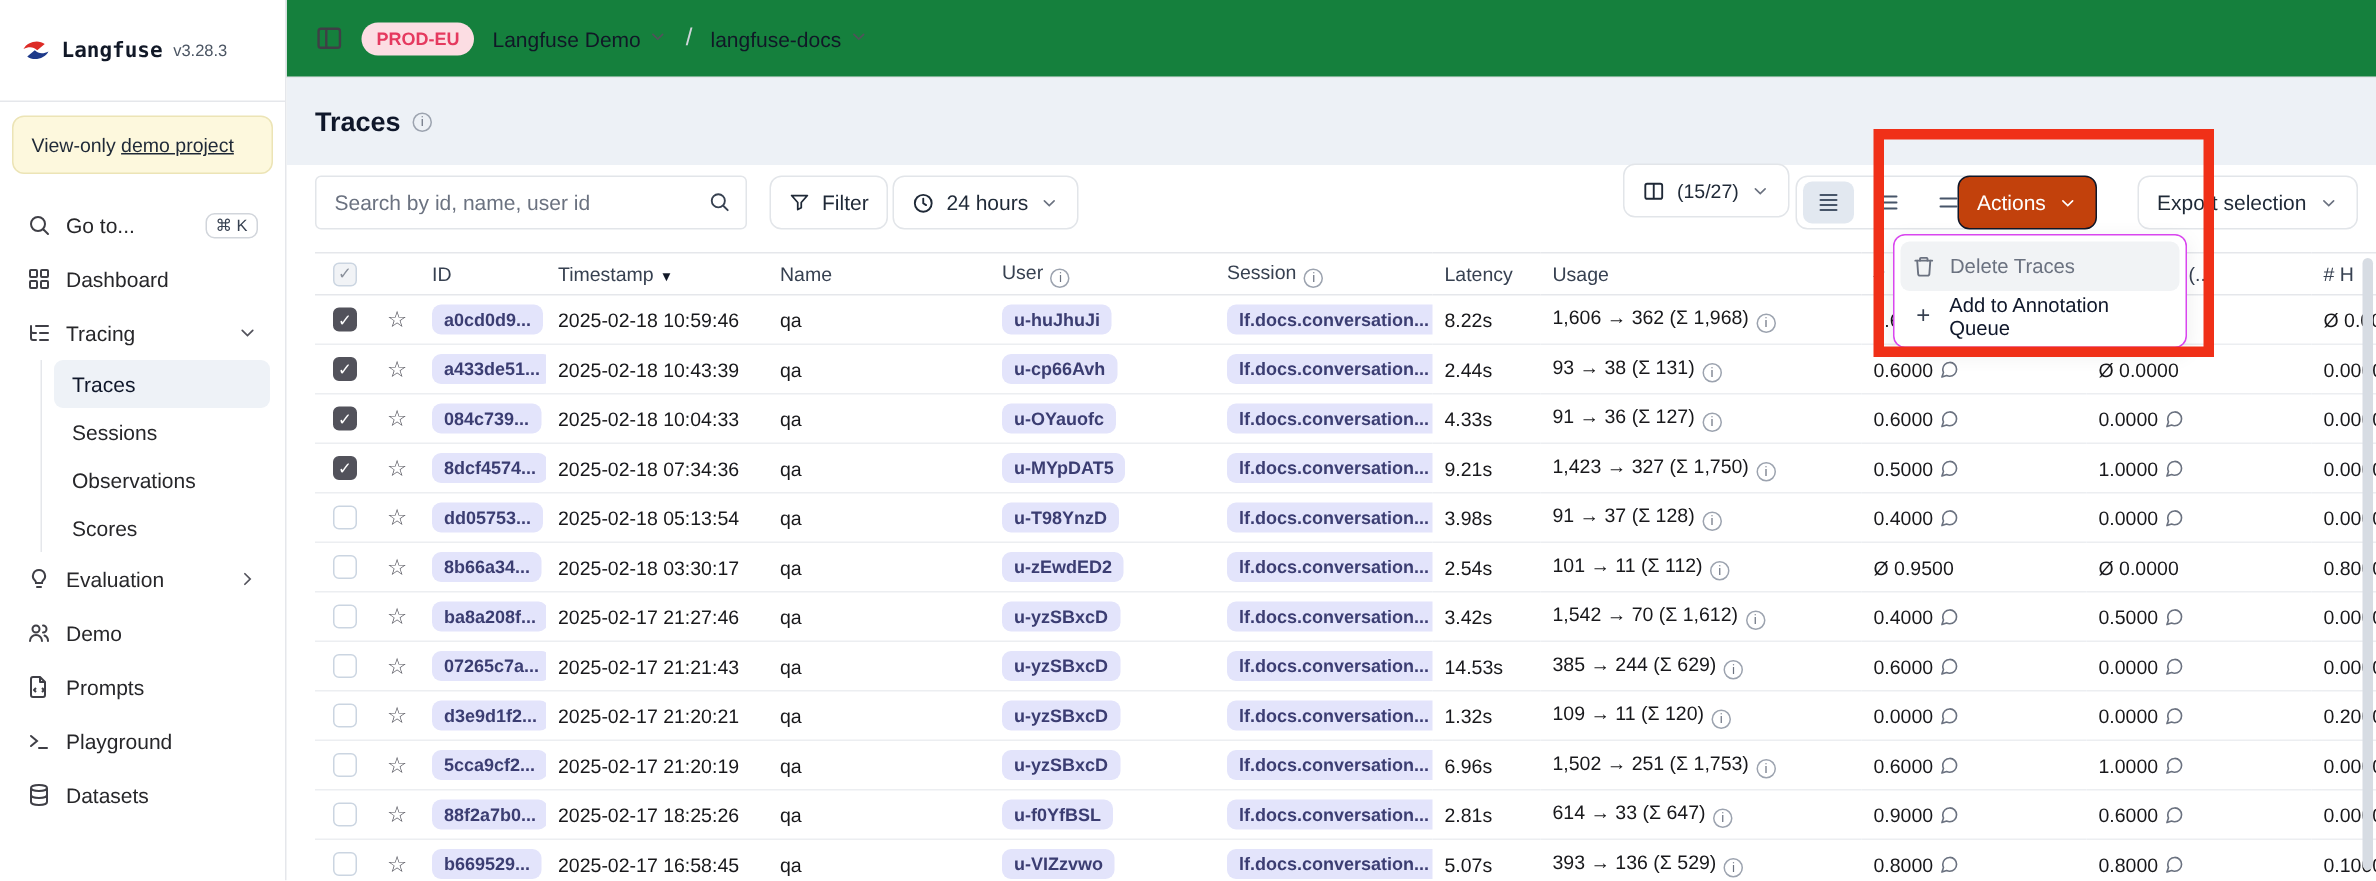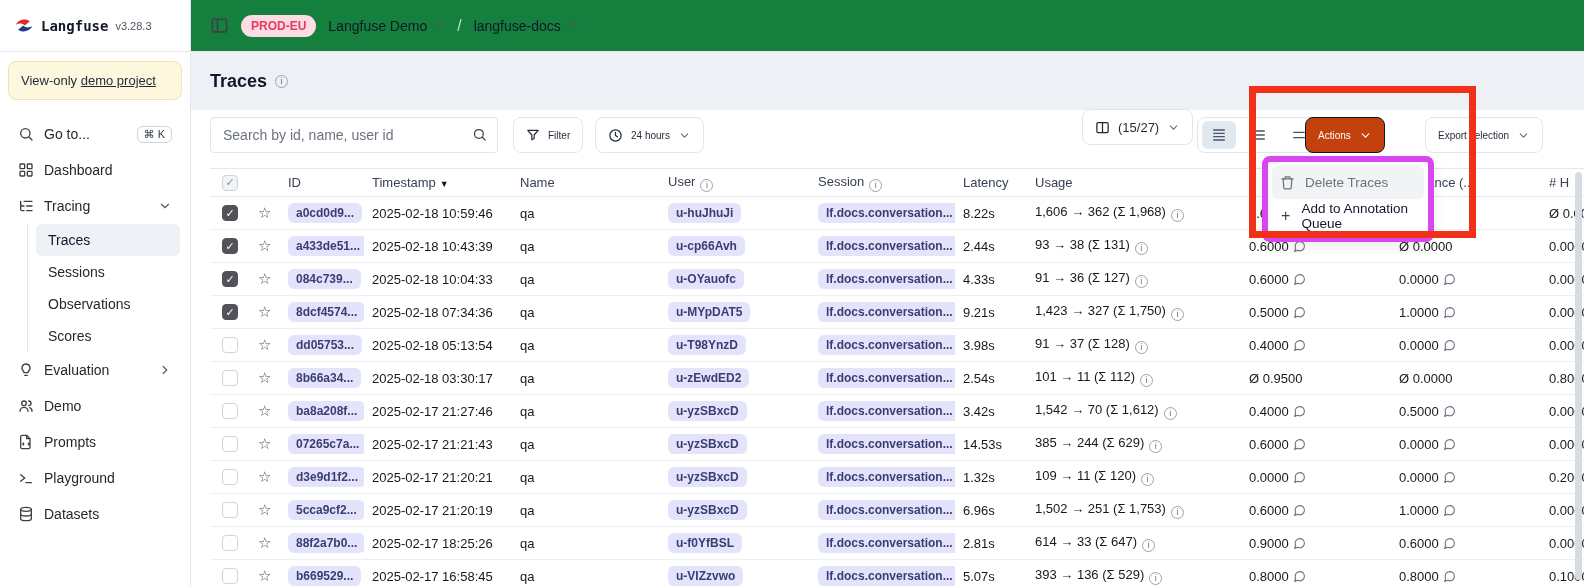--- a/index.html
+++ b/index.html
@@ -2,21 +2,21 @@
 <html><head>
 <meta charset="utf-8">
 <style>
   * { box-sizing: border-box; margin: 0; padding: 0; }
   html,body { width:1584px; height:587px; overflow:hidden; }
   body { font-family:"Liberation Sans", sans-serif; background:#fff; color:#18181b; position:relative; }
   svg { display:block; }
 
   
   #sidebar { position:absolute; left:0; top:0; width:191px; height:587px; background:#fff; border-right:1px solid #e5e7eb; z-index:5; }
-  .logo-row { height:52px; display:flex; align-items:center; gap:7px; padding:0 14px; border-bottom:1px solid #e5e7eb; }
+  .logo-row { height:68px; display:flex; align-items:center; gap:7px; padding:0 14px; border-bottom:1px solid #e5e7eb; }
   .logo-text { font-family:"DejaVu Sans Mono", monospace; font-weight:700; font-size:14px; color:#111827; }
   .logo-ver { font-size:11px; color:#4b5563; }
   .banner { margin:9px 8px 8px 8px; background:#fdf8dd; border:1px solid #ece4b6; border-radius:8px; padding:11px 12px; font-size:13px; color:#1f2937; }
   .banner a { color:#1f2937; text-decoration:underline; }
   .nav { padding:8px 10px 0 10px; }
   .nav-item { height:36px; display:flex; align-items:center; gap:10px; padding:0 8px; border-radius:6px; font-size:14px; color:#27272a; cursor:pointer; }
   .nav-item .grow { flex:1; }
   .kbd { border:1px solid #d1d5db; border-radius:6px; padding:1px 6px; font-size:11px; color:#374151; background:#fff; }
   .icon16 { width:16px; height:16px; color:#3f3f46; flex:0 0 16px; }
   .subtree { margin-left:17px; border-left:1px solid #e5e7eb; padding-left:0; }
@@ -29,21 +29,21 @@
   .env-badge { background:#fcdde3; color:#e5395f; font-size:12px; font-weight:600; border-radius:999px; padding:4px 10px; }
   .crumb { font-size:14px; font-weight:500; color:#111827; display:flex; gap:5px; cursor:pointer; }
   .slash { color:#d1d5db; font-size:16px; }
 
   
   #main { position:absolute; left:191px; top:52px; right:0; bottom:0; background:#fff; }
   .band { height:58px; background:#edf1f6; display:flex; align-items:center; gap:8px; padding:0 19px; }
   .page-title { font-size:18px; font-weight:700; color:#0f172a; }
   .info-dot { display:inline-flex; width:13px; height:13px; border:1px solid #9ca3af; border-radius:50%; color:#6b7280; font-size:9px; line-height:1; align-items:center; justify-content:center; font-style:normal; flex:0 0 13px; }
 
-  .btn { position:absolute; height:36px; border:1px solid #e2e5e9; border-radius:8px; background:#fff; display:flex; align-items:center; gap:8px; padding:0 12px; font-size:10px; color:#1f2937; cursor:pointer; white-space:nowrap; }
+  .btn { position:absolute; height:36px; border:1px solid #e2e5e9; border-radius:8px; background:#fff; display:flex; align-items:center; gap:8px; padding:0 12px; font-size:14px; color:#1f2937; cursor:pointer; white-space:nowrap; }
   #search-wrap { position:absolute; left:19px; top:65px; width:288px; height:36px; }
   #search-input { width:100%; height:100%; border:1px solid #e2e5e9; border-radius:4px; padding:0 36px 0 12px; font-size:14px; color:#111827; font-family:"Liberation Sans",sans-serif; outline:none; }
   #search-input::placeholder { color:#6b7280; }
   .search-ic { position:absolute; right:11px; top:10px; color:#374151; }
 
   #btn-filter { left:322px; top:65px; }
   #btn-time { left:404px; top:65px; }
   #btn-cols { left:891px; top:57px; font-size:13px; }
   #rowheight { position:absolute; left:1006px; top:65px; height:36px; border:1px solid #e2e5e9; border-radius:8px; background:#fff; display:flex; align-items:center; padding:0 4px; gap:6px; }
   .rh-seg { width:34px; height:28px; border-radius:6px; display:flex; align-items:center; justify-content:center; color:#475569; cursor:pointer; }
@@ -61,21 +61,21 @@
   .cb { display:inline-flex; width:16px; height:16px; border:1.5px solid #cbd5e1; border-radius:4px; align-items:center; justify-content:center; font-size:11px; color:transparent; background:#fff; cursor:pointer; }
   .cb.on { background:#52525b; border-color:#52525b; color:#fff; }
   .cb.hd { background:#f1f3f6; border-color:#cbd5e1; color:#8a909b; }
   .star { font-size:15px; color:#52525b; cursor:pointer; }
   .sort-caret { font-size:9px; color:#111827; margin-left:4px; }
   .score-cell .bub { display:inline-block; vertical-align:-2px; margin-left:4px; }
   .usage-cell .info-dot { margin-left:5px; vertical-align:-2px; display:inline-flex; }
   .hdr-info { margin-left:5px; vertical-align:-2px; display:inline-flex; }
 
   
-  #actions-menu { position:absolute; left:1262px; top:156px; width:172px; background:#fff; border:6px solid #d946ef; border-radius:8px; box-shadow:0 4px 14px rgba(0,0,0,.08); padding:4px; z-index:40; }
+  #actions-menu { position:absolute; left:1262px; top:156px; width:196px; background:#fff; border:1px solid #d946ef; border-radius:8px; box-shadow:0 4px 14px rgba(0,0,0,.08); padding:4px; z-index:40; }
   .menu-item { height:33px; display:flex; align-items:center; gap:10px; padding:0 8px; border-radius:6px; font-size:13.5px; cursor:pointer; }
   .menu-item.disabled { background:#f1f3f5; color:#6b7280; }
   .menu-item.normal { color:#0f172a; }
   .plus-glyph { font-size:16px; color:#374151; width:15px; text-align:center; }
 
   
   #red-rect { position:absolute; left:1249px; top:86px; width:227px; height:152px; border:7px solid #f03018; z-index:50; pointer-events:none; }
 
   
   #vscroll { position:absolute; right:2px; top:172px; width:7px; height:408px; background:#d7dce3; border-radius:4px; z-index:30; }

